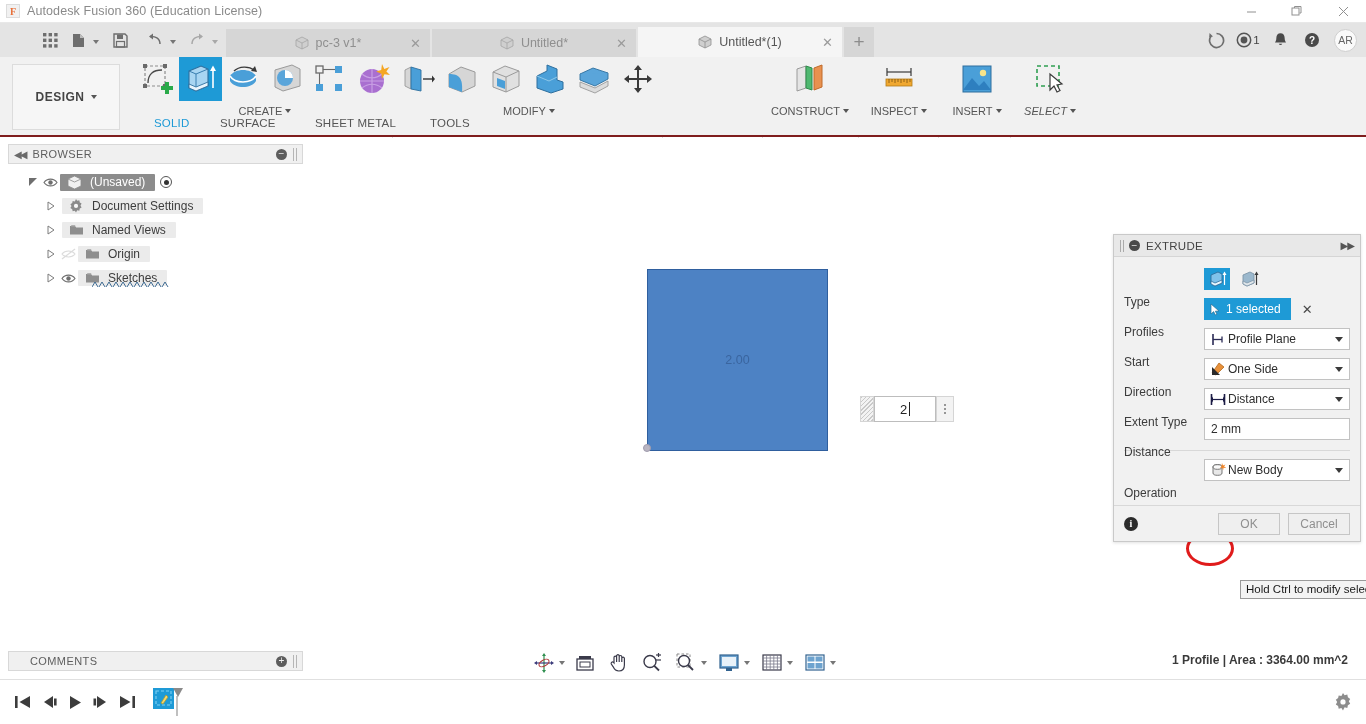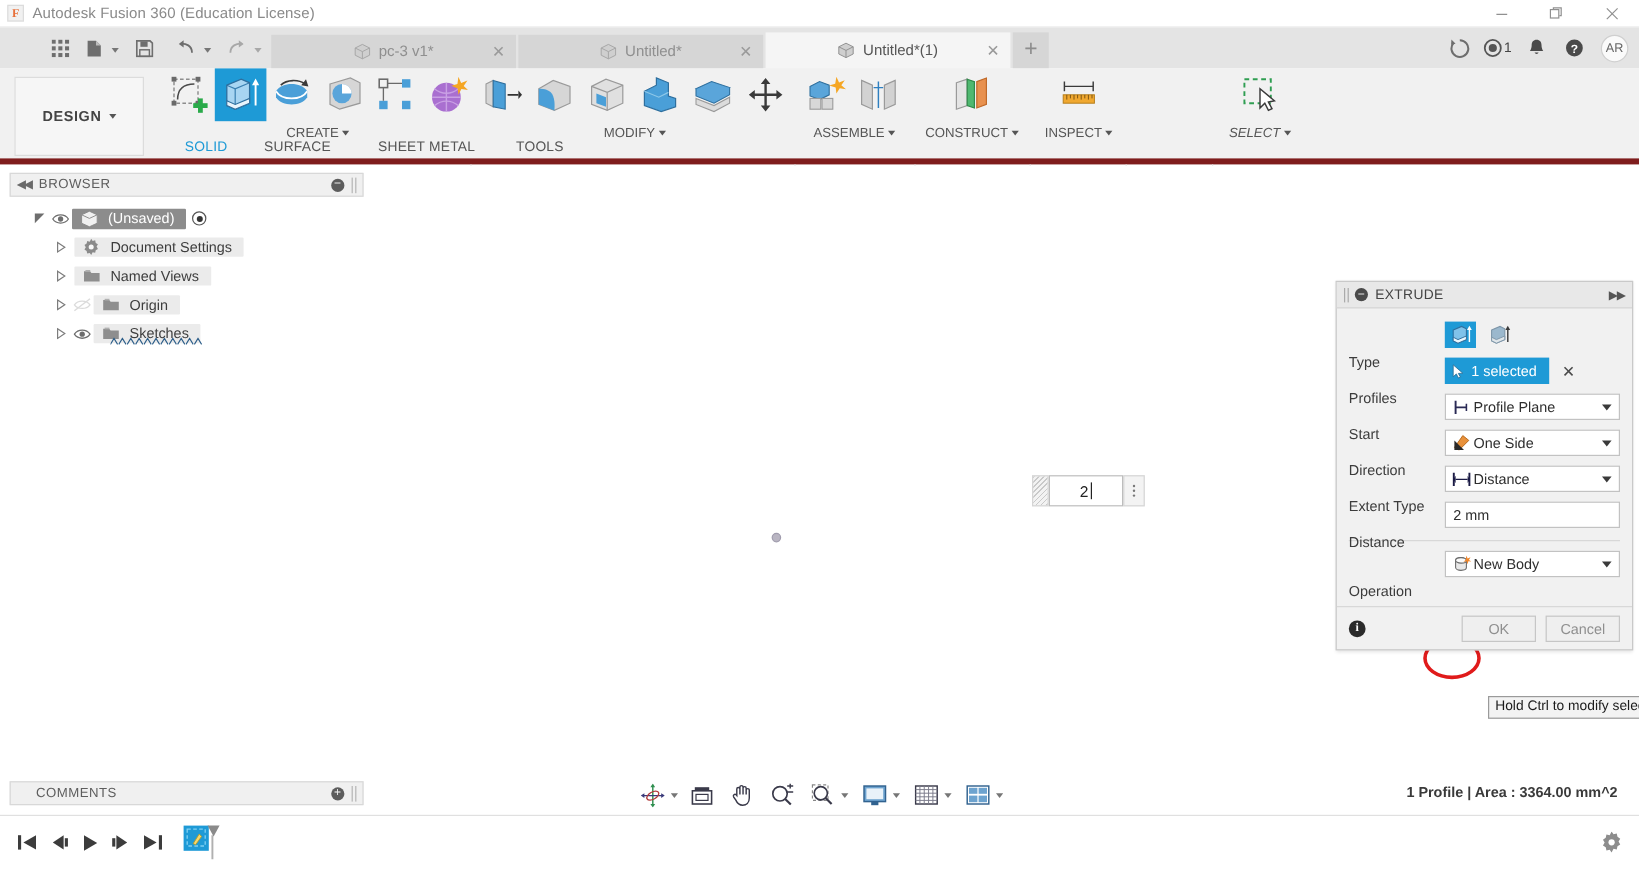--- a/index.html
+++ b/index.html
@@ -74,21 +74,21 @@
   .notif-count { font-size: 11.5px; color: #444; margin-left: 1px; }
   .avatar {
     width: 23px; height: 23px; border-radius: 50%; background: #fafafa; border: 1px solid #cfcfcf;
     display: flex; align-items: center; justify-content: center;
     color: #666; font-size: 10.5px; margin-left: 6px;
   }
 
   
   .ribbon {
     position: absolute; left: 0; top: 57px; width: 1366px; height: 80px;
-    background: #f1f1f1; border-bottom: 5px solid #7f1d1d;
+    background: #f1f1f1; border-bottom: 2px solid #7f1d1d;
   }
   .design-box {
     position: absolute; left: 12px; top: 7px; width: 108px; height: 66px;
     border: 1px solid #dcdcdc; background: #f6f6f6;
     display: flex; align-items: center; justify-content: center;
   }
   .design-label { color: #444; font-size: 12px; font-weight: bold; letter-spacing: .5px; }
 
   .ribbon-tabs { position: absolute; left: 140px; top: 60px; width: 620px; height: 16px; }
   .rtab {
@@ -589,44 +589,20 @@
         </div>
       </div>
       <div class="plabel">
         <span>MODIFY</span>
         <span class="caret-lbl"></span>
       </div>
     </div>
 
     <div class="divider-v" style="left:662px; top:80px;"></div>
 
-    <div class="rpanel" style="left:666px; width:92px;">
-      <div class="icons">
-        <div class="ricon">
-          <svg width="34" height="34" viewBox="0 0 34 34">
-            <path d="M4 10 L12 6 L20 9 L20 17 L12 21 L4 18 Z" fill="#5aa5da" stroke="#2e6f9e" stroke-width=".9"></path>
-            <rect x="4" y="20" width="9" height="9" fill="#d8d8d8" stroke="#9a9a9a" stroke-width=".9"></rect>
-            <rect x="14" y="20" width="9" height="9" fill="#d8d8d8" stroke="#9a9a9a" stroke-width=".9"></rect>
-            <path d="M26 2 l2.2 4.8 L33 4.8 l-2.9 4.3 L34 12.3 l-5.2-.8 L26 16 l-.6-5 L20 9.3 l5-1.5 Z" fill="#f5a623"></path>
-          </svg>
-        </div>
-        <div class="ricon">
-          <svg width="34" height="34" viewBox="0 0 34 34">
-            <path d="M3 5 L12 9 L12 29 L3 25 Z" fill="#d2d2d2" stroke="#9a9a9a" stroke-width="1"></path>
-            <path d="M31 5 L22 9 L22 29 L31 25 Z" fill="#d2d2d2" stroke="#9a9a9a" stroke-width="1"></path>
-            <line x1="17" y1="6" x2="17" y2="28" stroke="#2e7fc0" stroke-width="1.2"></line>
-            <line x1="13" y1="11" x2="21" y2="11" stroke="#2e7fc0" stroke-width="1.2"></line>
-          </svg>
-        </div>
-      </div>
-      <div class="plabel">
-        <span>ASSEMBLE</span>
-        <span class="caret-lbl"></span>
-      </div>
-    </div>
 
     <div class="divider-v" style="left:762px; top:80px;"></div>
 
     <div class="rpanel" style="left:766px; width:88px;">
       <div class="icons" style="justify-content:center;">
         <div class="ricon">
           <svg width="34" height="34" viewBox="0 0 34 34">
             <path d="M4 7 L13 4 L13 26 L4 29 Z" fill="#e4e4e4" stroke="#9a9a9a" stroke-width="1"></path>
             <path d="M13 4 L19 6 L19 28 L13 26 Z" fill="#4fb870" stroke="#2f8a4a" stroke-width="1"></path>
             <path d="M21 6 L29 3 L29 25 L21 28 Z" fill="#e8914f" stroke="#c06a2a" stroke-width="1"></path>
@@ -663,20 +639,35 @@
         </div>
       </div>
       <div class="plabel">
         <span>INSPECT</span>
         <span class="caret-lbl"></span>
       </div>
     </div>
 
     <div class="divider-v" style="left:938px; top:80px;"></div>
 
+    <div class="rpanel" style="left:942px; width:70px;">
+      <div class="icons" style="justify-content:center;">
+        <div class="ricon">
+          <svg width="32" height="32" viewBox="0 0 32 32">
+            <rect x="2" y="3" width="28" height="26" fill="#4a9fd8" stroke="#2e6f9e" stroke-width="1"></rect>
+            <circle cx="22" cy="10" r="3.2" fill="#f7e48a"></circle>
+            <path d="M2 27 L11 15 L18 23 L23 18 L30 27 Z" fill="#2e7fbf"></path>
+          </svg>
+        </div>
+      </div>
+      <div class="plabel">
+        <span>INSERT</span>
+        <span class="caret-lbl"></span>
+      </div>
+    </div>
 
     <div class="divider-v" style="left:1010px; top:80px;"></div>
 
     <div class="rpanel" style="left:1014px; width:72px;font-style:italic;">
       <div class="icons" style="justify-content:center;">
         <div class="ricon">
           <svg width="32" height="32" viewBox="0 0 32 32">
             <rect x="3" y="3" width="22" height="20" fill="none" stroke="#2f9e52" stroke-width="1.6" stroke-dasharray="4,3"></rect>
             <path d="M16 11 L16 27 L20 23 L23 29 L26 27.5 L23 22 L28 21 Z" fill="#ffffff" stroke="#3a3a3a" stroke-width="1.2"></path>
           </svg>
@@ -804,20 +795,23 @@
           <span class="tlabel">Sketches</span>
           <svg style="position:absolute;left:14px;bottom:-2px;" width="78" height="7" viewBox="0 0 78 7">
             <path d="M0 6 l3-5 3 5 M7 6 l3-5 3 5 M14 6 l3-5 3 5 M21 6 l3-5 3 5 M28 6 l3-5 3 5 M35 6 l3-5 3 5 M42 6 l3-5 3 5 M49 6 l3-5 3 5 M56 6 l3-5 3 5 M63 6 l3-5 3 5 M70 6 l3-5 3 5" fill="none" stroke="#2e5f8a" stroke-width=".9"></path>
           </svg>
         </span>
       </div>
     </div>
   </div>
 
   <div class="canvas">
+    <div class="profile-rect">
+      <span class="profile-dim">2.00</span>
+    </div>
     <div class="origin-pt"></div>
 
     <div class="inline-input">
       <div class="ii-grip"></div>
       <div class="ii-field">
         <span>2</span>
         <span class="ii-caret"></span>
       </div>
       <div class="ii-dots">
         <i></i>

